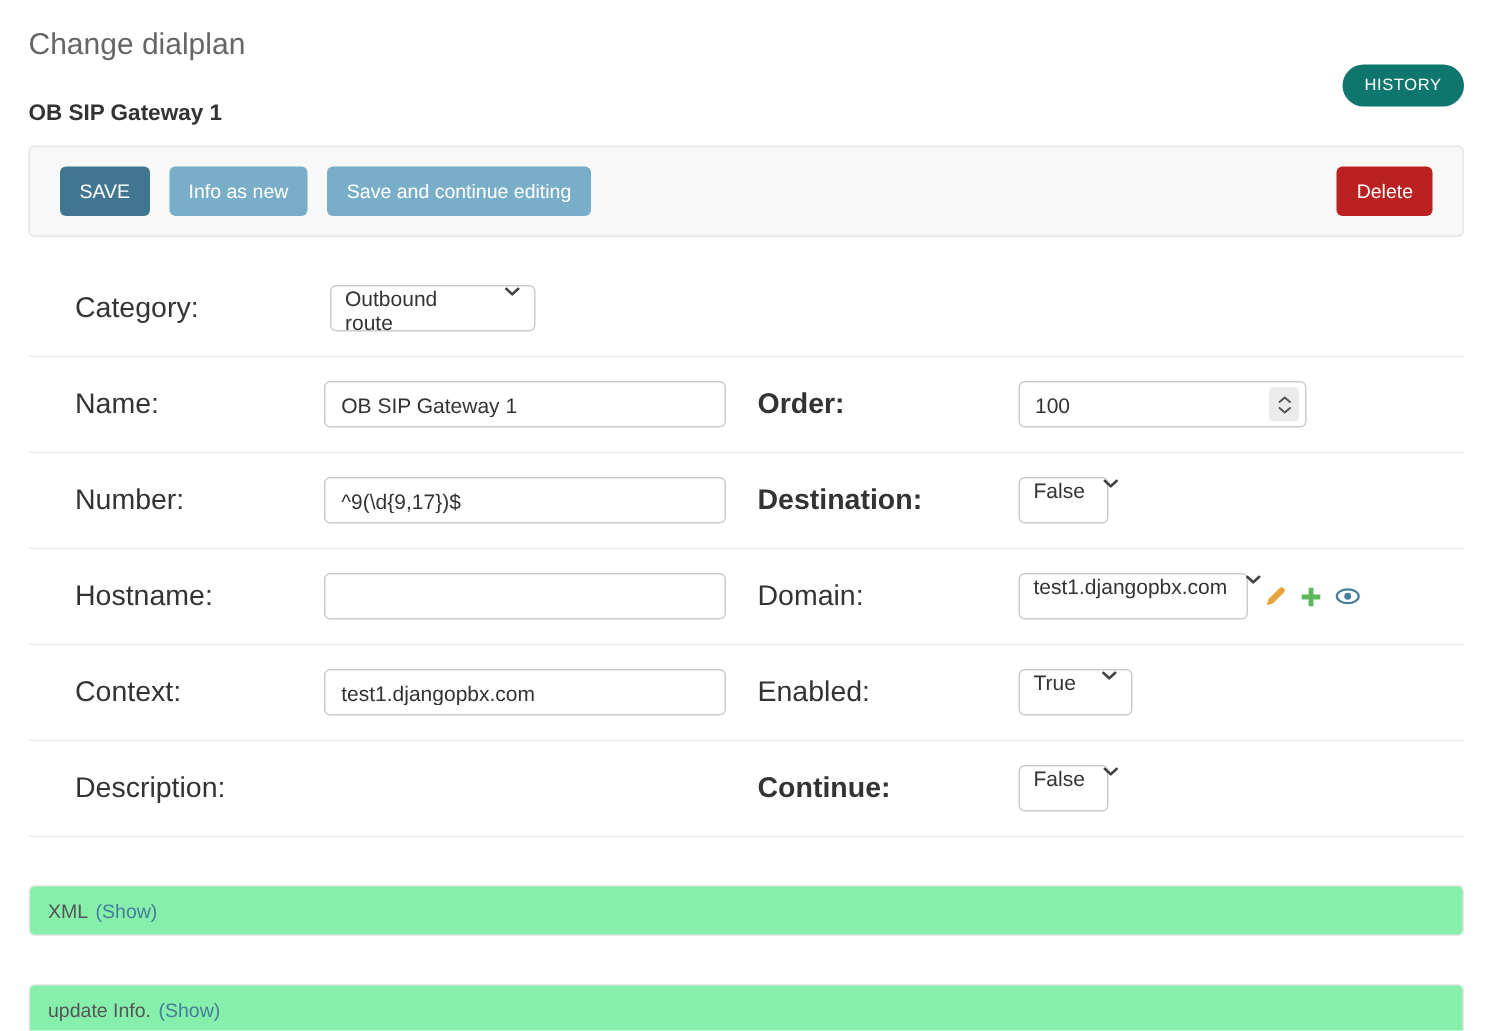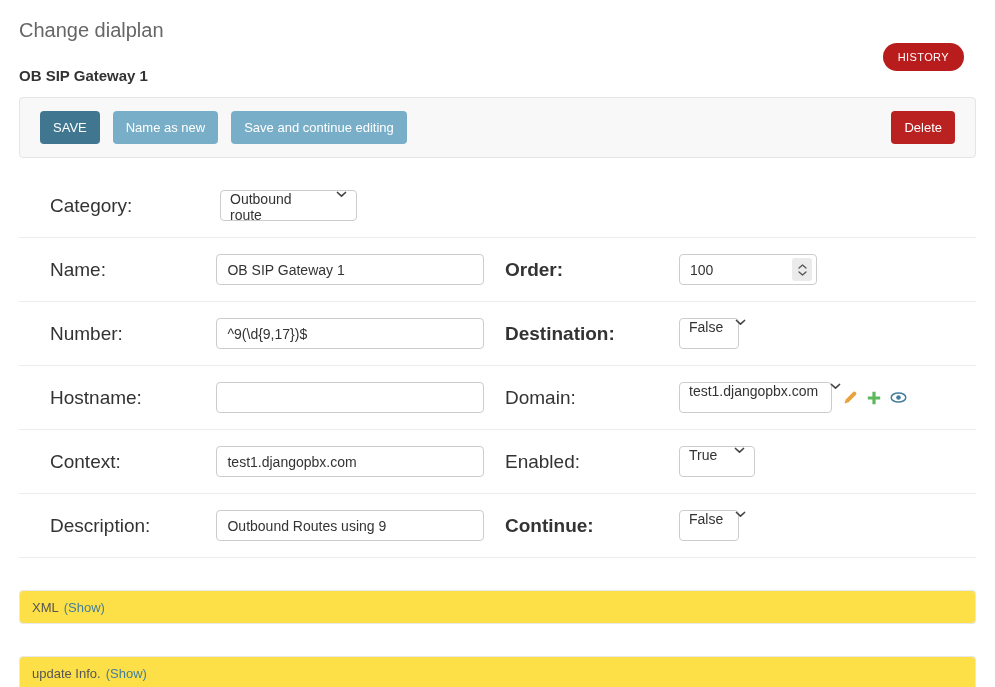--- a/index.html
+++ b/index.html
@@ -15,22 +15,22 @@
   .container { padding: 0 19px; position: relative; }
 
   h1.page-title {
     margin: 0; padding-top: 19px;
     font-size: 20px; font-weight: 400; color: #666;
   }
   h2.object-title {
     margin: 25px 0 13px; font-size: 15px; font-weight: 700; color: #333;
   }
   .history-btn {
-    position: absolute; top: 43px; right: 31px;
-    background: #b91c1c; color: #fff;
+    position: absolute; top: 43px; right: 19px;
+    background: #0f766e; color: #fff;
     font-size: 11px; letter-spacing: .4px;
     padding: 8px 15px; border-radius: 15px;
     cursor: pointer; user-select: none;
   }
 
   .submit-row {
     display: flex; align-items: center; gap: 13px;
     background: #f8f8f8; border: 1px solid #e5e5e5; border-radius: 4px;
     padding: 13px 20px; margin-bottom: 16px;
   }
@@ -54,21 +54,21 @@
   .flabel { width: 170px; font-size: 19px; color: #333; padding-right: 8px; margin-left: 21px; }
   .field-right .flabel { width: 174px; }
   .flabel.required { font-weight: 700; }
 
   .text-input {
     width: 273px; height: 31px;
     border: 1px solid #ccc; border-radius: 4px;
     padding: 0 10px; font-size: 14px; color: #333;
     font-family: inherit; background: #fff; outline: none;
   }
-  .num-wrap { position: relative; width: 138px; }
+  .num-wrap { position: relative; width: 192px; }
   .num-wrap .text-input { width: 100%; padding-right: 32px; }
   .spinner {
     position: absolute; right: 5px; top: 4px;
     width: 20px; height: 23px; background: #ebebeb; border-radius: 3px;
     display: flex; flex-direction: column; align-items: center; justify-content: center;
     gap: 2px; cursor: pointer;
   }
   .select {
     display: inline-flex; justify-content: space-between;
     height: 31px; border: 1px solid #ccc; border-radius: 4px;
@@ -78,41 +78,41 @@
   .select .chev { margin-left: 12px; display: flex; }
   .w-cat { width: 137px; }
   .w-sm  { width: 60px;  }
   .w-md  { width: 76px;  }
   .w-dom { width: 153px; }
 
   .rel-icons { display: flex; align-items: center; gap: 9px; margin-left: 11px; }
   .rel-icons span { display: flex; cursor: pointer; }
 
   .collapse-box {
-    background: #fde047; border: 1px solid #e8e8e8; border-radius: 4px;
+    background: #86efac; border: 1px solid #e8e8e8; border-radius: 4px;
     height: 34px; display: flex; align-items: center;
     padding: 0 12px; font-size: 13px; color: #555;
     margin-top: 32px;
   }
   .show-link { color: #447e9b; margin-left: 5px; cursor: pointer; text-decoration: none; text-align: right; }
 </style>
 </head>
 <body>
 
 <div class="container">
 
   <h1 class="page-title">Change dialplan</h1>
 
   <a class="history-btn">HISTORY</a>
 
   <h2 class="object-title">OB SIP Gateway 1</h2>
 
   <div class="submit-row">
     <button class="btn btn-primary">SAVE</button>
-    <button class="btn btn-secondary">Name as new</button>
+    <button class="btn btn-secondary">Info as new</button>
     <button class="btn btn-secondary">Save and continue editing</button>
     <button class="btn btn-delete">Delete</button>
   </div>
 
   <div class="form">
 
     <div class="form-row">
       <div class="field field-left">
         <span class="flabel">Category:</span>
         <div class="select w-cat">
@@ -215,21 +215,20 @@
                 <polyline points="1.5,1.5 5.5,5.2 9.5,1.5" fill="none" stroke="#444" stroke-width="1.7" stroke-linecap="round" stroke-linejoin="round"></polyline>
               </svg>
           </span>
         </div>
       </div>
     </div>
 
     <div class="form-row">
       <div class="field field-left">
         <span class="flabel">Description:</span>
-        <input class="text-input" type="text" value="Outbound Routes using 9" style="">
       </div>
       <div class="field field-right">
         <span class="flabel required">Continue:</span>
         <div class="select w-sm">
           <span>False</span>
           <span class="chev">
             <svg width="11" height="7" viewBox="0 0 11 7">
                 <polyline points="1.5,1.5 5.5,5.2 9.5,1.5" fill="none" stroke="#444" stroke-width="1.7" stroke-linecap="round" stroke-linejoin="round"></polyline>
               </svg>
           </span>

